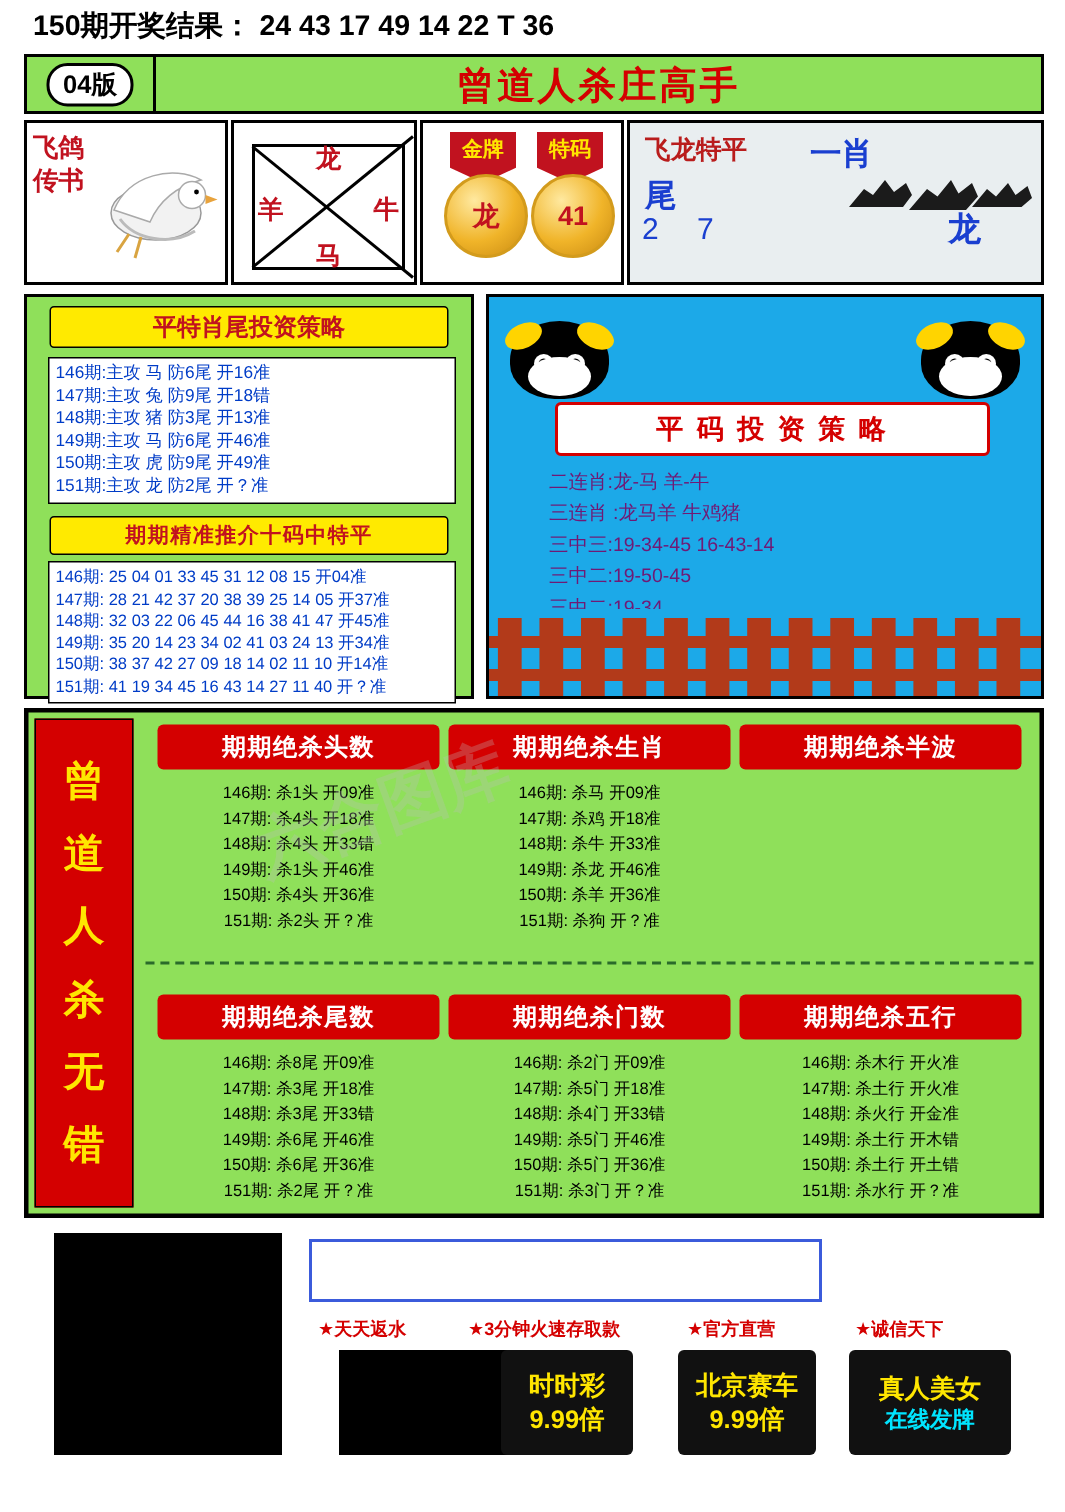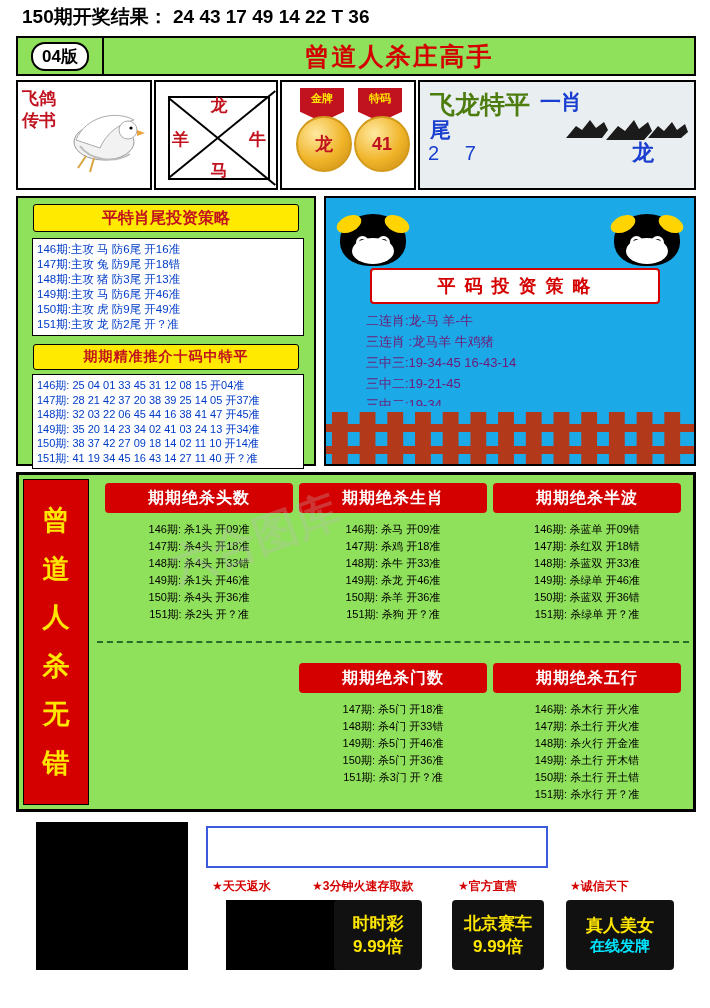--- a/index.html
+++ b/index.html
@@ -63,27 +63,27 @@
   .g-l{position:absolute;left:2px;top:30px;font-size:17px;font-weight:bold;color:#c1121f;}
   .g-r{position:absolute;right:2px;top:30px;font-size:17px;font-weight:bold;color:#c1121f;}
   .g-b{position:absolute;left:0;right:0;bottom:-4px;text-align:center;font-size:17px;font-weight:bold;color:#c1121f;}
 
   .medal{position:absolute;top:6px;width:60px;height:96px;}
   .m1{left:10px;}
   .m2{left:68px;}
   .ribbon{position:absolute;left:8px;top:0;width:44px;height:34px;background:#c1121f;
      clip-path:polygon(0 0,100% 0,100% 70%,50% 100%,0 70%);
      display:flex;align-items:flex-start;justify-content:center;}
-  .ribbon span{font-size:11px;color:#ffe600;font-weight:bold;margin-top:3px;}
+  .ribbon span{font-size:14px;color:#ffe600;font-weight:bold;margin-top:3px;}
   .coin{position:absolute;left:4px;top:28px;width:52px;height:52px;border-radius:50%;
      background:radial-gradient(circle at 35% 30%,#ffe9a0,#f0b429 55%,#c98a12);
      border:2px solid #d39b1c;display:flex;align-items:center;justify-content:center;
      font-size:18px;font-weight:bold;color:#c1121f;}
 
-  .b4-title{position:absolute;left:10px;top:6px;font-size:25px;font-weight:bold;color:#4d7c0f;}
+  .b4-title{position:absolute;left:10px;top:6px;font-size:17px;font-weight:bold;color:#b91c1c;}
   .b4-title2{position:absolute;left:120px;top:6px;font-size:21px;font-weight:bold;color:#1a3fd0;}
   .b4-wei{position:absolute;left:10px;top:34px;font-size:21px;font-weight:bold;color:#1a3fd0;}
   .b4-nums{position:absolute;left:8px;top:60px;font-size:20px;color:#1a3fd0;letter-spacing:10px;}
   .b4-long{position:absolute;left:212px;top:56px;font-size:22px;font-weight:bold;color:#1a3fd0;}
   .horses{position:absolute;left:140px;top:22px;width:130px;height:42px;}
 
   
   .midrow{position:absolute;left:16px;top:196px;width:680px;height:270px;}
   .mleft{position:absolute;left:0;top:0;width:300px;height:270px;border:2px solid #000;background:#8fe05a;box-sizing:border-box;}
   .mright{position:absolute;left:308px;top:0;width:372px;height:270px;border:2px solid #000;background:#1ca9e8;box-sizing:border-box;overflow:hidden;}
@@ -266,21 +266,21 @@
             <div class="horn r"></div>
             <div class="eye l"></div>
             <div class="eye r"></div>
           </div>
       </div>
       <div class="banner">平 码 投 资 策 略</div>
       <div class="r-list">
         <div>二连肖:龙-马  羊-牛</div>
         <div>三连肖 :龙马羊  牛鸡猪</div>
         <div>三中三:19-34-45   16-43-14</div>
-        <div>三中二:19-21-45</div>
+        <div>三中二:19-50-45</div>
         <div>三中二:19-34</div>
       </div>
       <svg class="fence" viewBox="0 0 372 58" preserveAspectRatio="none">
         <rect x="0" y="0" width="372" height="58" fill="#1ca9e8"></rect>
         <g fill="#b23a1a">
           <rect x="6" y="6" width="16" height="52"></rect>
             <rect x="34" y="6" width="16" height="52"></rect>
           <rect x="62" y="6" width="16" height="52"></rect>
             <rect x="90" y="6" width="16" height="52"></rect>
           <rect x="118" y="6" width="16" height="52"></rect>
@@ -330,34 +330,38 @@
           <div>147期: 杀鸡  开18准</div>
           <div>148期: 杀牛  开33准</div>
           <div>149期: 杀龙  开46准</div>
           <div>150期: 杀羊  开36准</div>
           <div>151期: 杀狗  开？准</div>
         </div>
       </div>
 
       <div class="kcol" style="left:396px;top:0;">
         <div class="khead">期期绝杀半波</div>
+      </div>
+
+      <div class="kcol" style="left:8px;top:180px;">
+        <div class="khead">期期绝杀尾数</div>
         <div class="kbody">
-          <div>146期: 杀蓝单  开09错</div>
-          <div>147期: 杀红双  开18错</div>
-          <div>148期: 杀蓝双  开33准</div>
-          <div>149期: 杀绿单  开46准</div>
-          <div>150期: 杀蓝双  开36错</div>
-          <div>151期: 杀绿单  开？准</div>
-        </div>
-      </div>
-
+          <div>146期: 杀8尾  开09准</div>
+          <div>147期: 杀3尾  开18准</div>
+          <div>148期: 杀3尾  开33错</div>
+          <div>149期: 杀6尾  开46准</div>
+          <div>150期: 杀6尾  开36准</div>
+          <div>151期: 杀2尾  开？准</div>
+        </div>
+      </div>
 
       <div class="kcol" style="left:202px;top:180px;">
         <div class="khead">期期绝杀门数</div>
         <div class="kbody">
+          <div>146期: 杀2门  开09准</div>
           <div>147期: 杀5门  开18准</div>
           <div>148期: 杀4门  开33错</div>
           <div>149期: 杀5门  开46准</div>
           <div>150期: 杀5门  开36准</div>
           <div>151期: 杀3门  开？准</div>
         </div>
       </div>
 
       <div class="kcol" style="left:396px;top:180px;">
         <div class="khead">期期绝杀五行</div>

